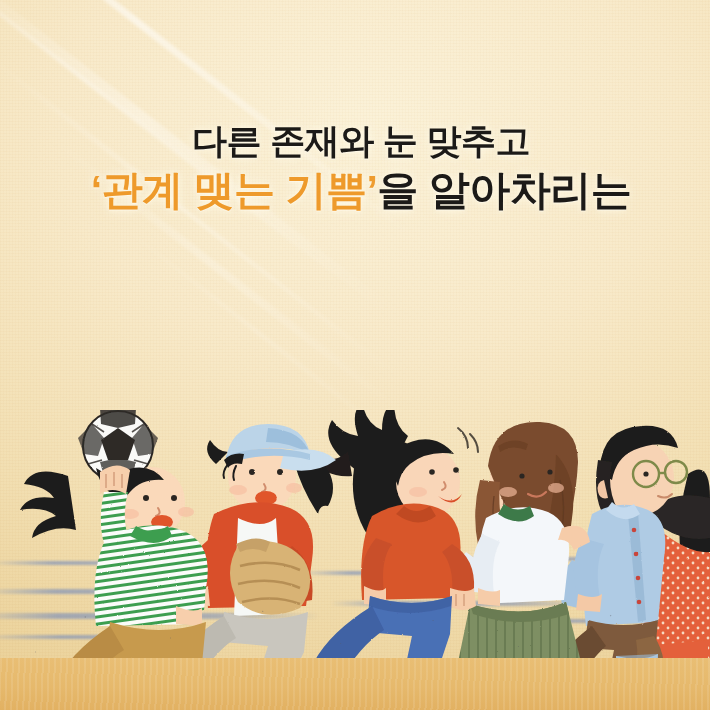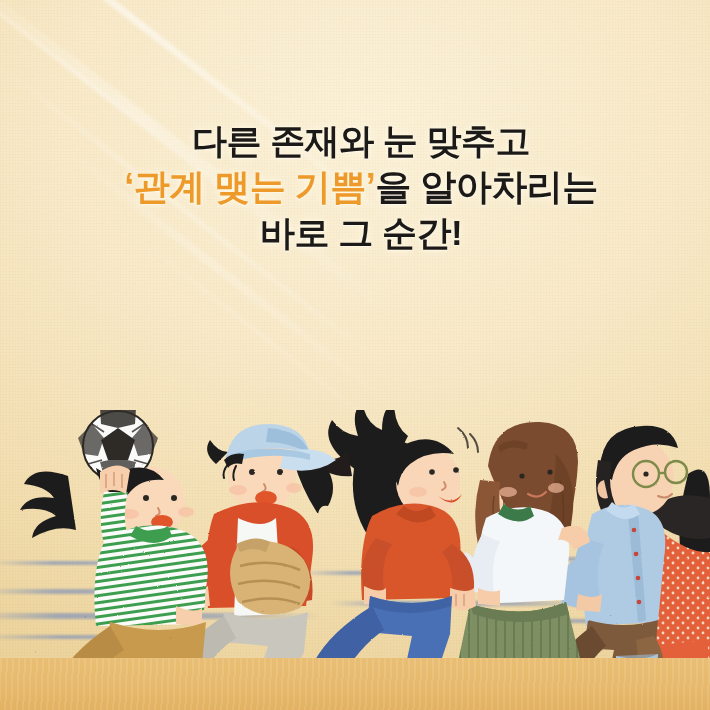--- a/index.html
+++ b/index.html
@@ -38,21 +38,21 @@
   
   .headline{
     position:absolute;left:0;right:0;top:118px;text-align:center;z-index:8;
     line-height:1.30;letter-spacing:-0.5px;margin-left:12px;
   }
   .line{
     display:block;color:#1C1A18;font-weight:700;font-size:35px;
     white-space:nowrap;
     text-shadow:0 0 7px rgba(255,250,232,.95), 0 0 14px rgba(255,248,226,.75), 0 1px 0 rgba(255,255,255,.5);
   }
-  .line.l3{font-size:36px;}
+  .line.l3{font-size:41px;}
   .hl{color:#EE9A2B;}
 
   
   .scene{position:absolute;left:0;right:0;bottom:0;height:300px;z-index:5;}
   .ground{
     position:absolute;left:0;right:0;bottom:0;height:52px;
     background:linear-gradient(180deg,#E9BE74 0%,#E6B96C 55%,#E2B162 100%);
   }
   .ground:after{
     content:"";position:absolute;inset:0;
@@ -91,21 +91,20 @@
     <div class="streak s2"></div>
     <div class="streak s3"></div>
     <div class="streak s4"></div>
     <div class="streak s5"></div>
     <div class="streak s6"></div>
   </div>
 
   <div class="headline">
     <span class="line l1">다른 존재와 눈 맞추고</span>
     <span class="line l3"><span class="hl">‘관계 맺는 기쁨’</span><span>을 알아차리는</span></span>
-    <span class="line l4">바로 그 순간!</span>
   </div>
 
   <div class="scene">
 
     <div class="tracks">
       <div class="trk" style="left:-10px;  top:18px;  width:250px;"></div>
       <div class="trk" style="left:-20px;  top:46px;  width:300px; height:5px;"></div>
       <div class="trk" style="left:-30px;  top:70px;  width:350px; height:6px;"></div>
       <div class="trk" style="left:-20px;  top:92px;  width:320px; height:4px;"></div>
       <div class="trk" style="left:300px;  top:28px;  width:200px;"></div>

